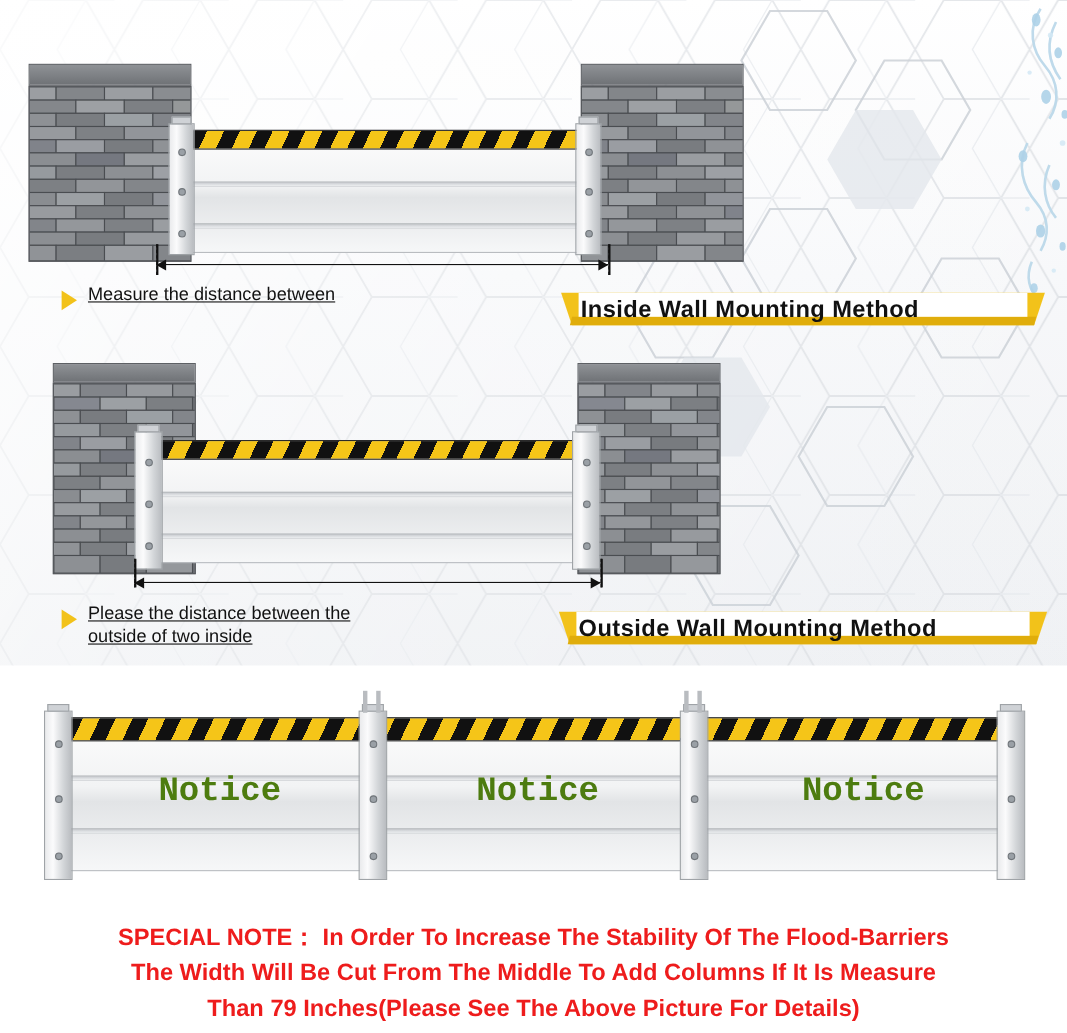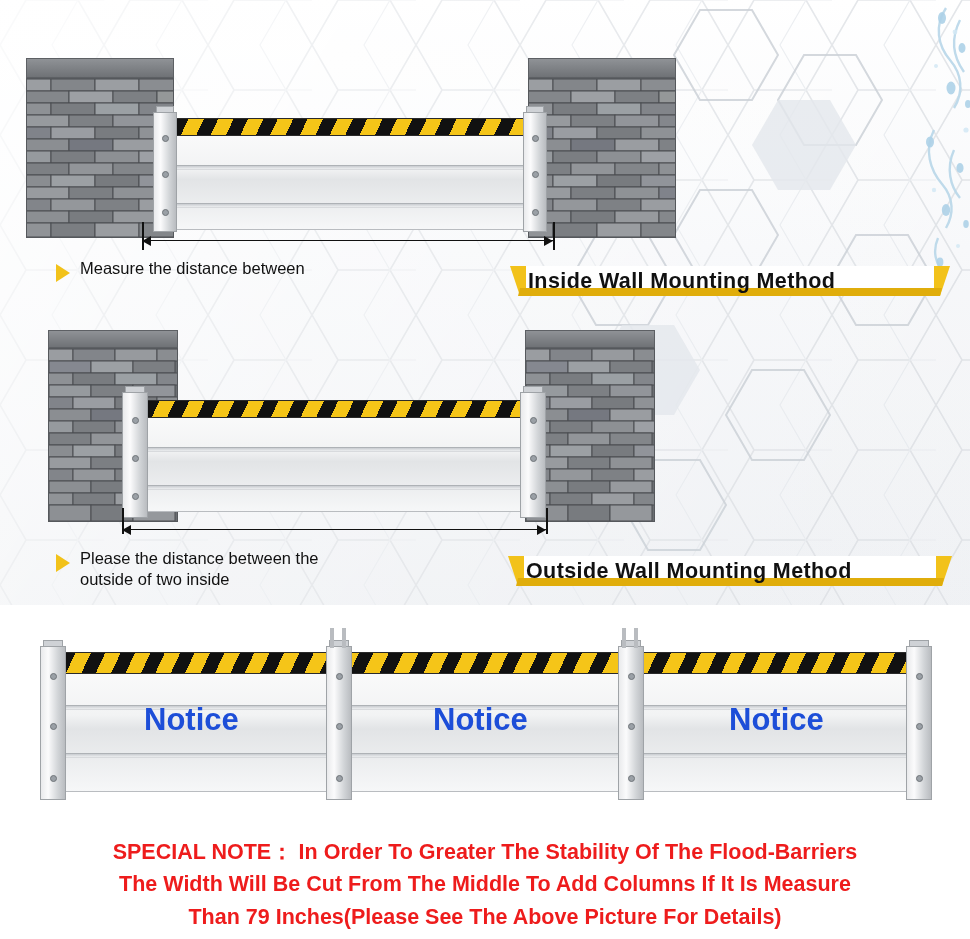--- a/index.html
+++ b/index.html
@@ -101,39 +101,40 @@
   
   .callout{position:absolute;z-index:6;display:flex;align-items:flex-start;gap:10px;}
   .chev{
     width:0;height:0;margin-top:6px;
     border-top:9px solid transparent;border-bottom:9px solid transparent;
     border-left:14px solid #f2c21a;
   }
   .callout .txt{
     font-size:16.5px;line-height:1.28;color:#111;
     font-family:"Liberation Sans", sans-serif;
+    text-decoration:underline;
   }
 
   
   .banner{position:absolute;z-index:6;height:30px;display:flex;align-items:center;}
   .banner .bar{
     position:absolute;left:0;top:0;height:30px;width:100%;
   }
   .banner .label{
     position:relative;z-index:2;
     font-size:21.5px;font-weight:bold;color:#111;
     letter-spacing:0.4px;white-space:nowrap;padding-left:18px;
     font-family:"Liberation Sans", sans-serif;
   }
 
   
   .notice{
     position:absolute;z-index:6;
-    color:#1d4ed8;font-weight:bold;font-size:31px;
-    font-family:Liberation Sans, sans-serif;
+    color:#4d7c0f;font-weight:bold;font-size:31px;
+    font-family:Liberation Mono, monospace;
   }
 
   .specialnote{
     position:absolute;left:0;top:836px;width:970px;z-index:7;
     text-align:center;color:#ee1c1c;font-weight:bold;
     font-size:21.5px;line-height:1.5;
     font-family:"Liberation Sans", sans-serif;
   }
 </style>
 </head>
@@ -578,18 +579,18 @@
       <div class="bolt" style="left:9px;top:76px;"></div>
       <div class="bolt" style="left:9px;top:128px;"></div>
     </div>
   </div>
 
   <div class="notice" style="left:144px;top:702px;">Notice</div>
   <div class="notice" style="left:433px;top:702px;">Notice</div>
   <div class="notice" style="left:729px;top:702px;">Notice</div>
 
   <div class="specialnote">
-    <div>SPECIAL NOTE：  In Order To Greater The Stability Of The Flood-Barriers</div>
+    <div>SPECIAL NOTE：  In Order To Increase The Stability Of The Flood-Barriers</div>
     <div>The Width Will Be Cut From The Middle To Add Columns If It Is Measure</div>
     <div>Than 79 Inches(Please See The Above Picture For Details)</div>
   </div>
 
 </div>
 
 </body></html>

